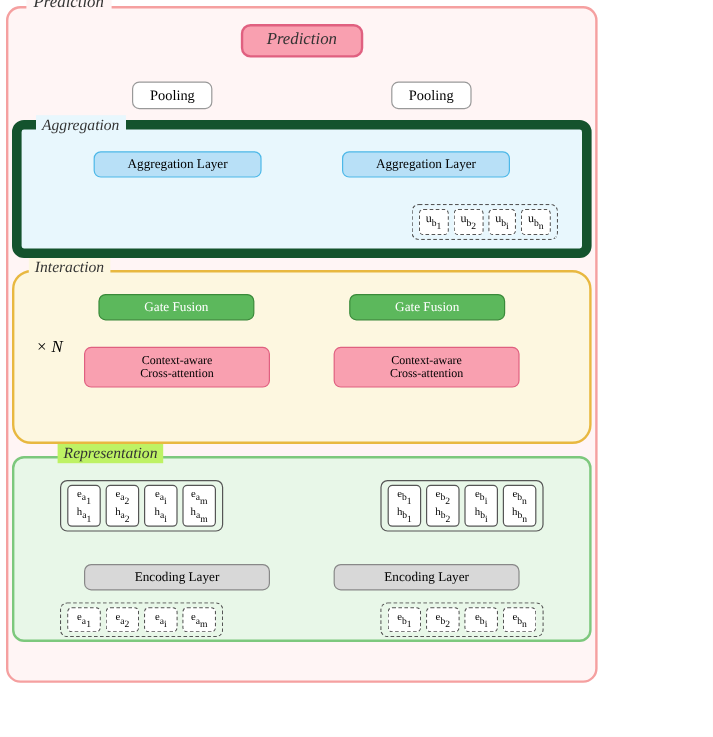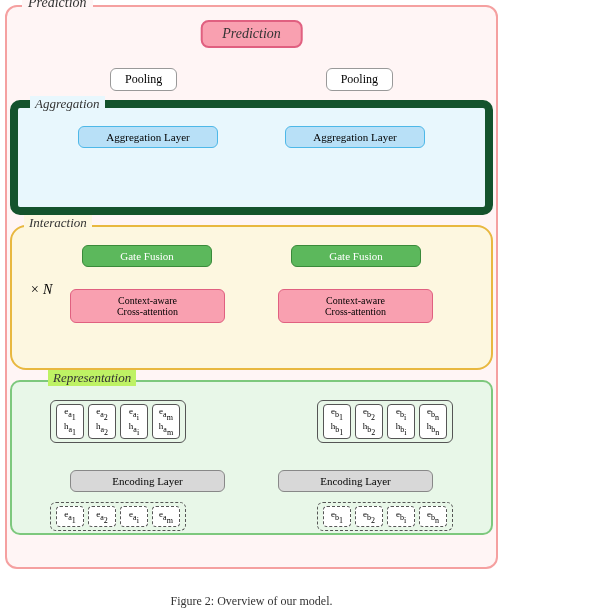--- a/index.html
+++ b/index.html
@@ -412,20 +412,28 @@
   <div class="pooling-right">Pooling</div>
 
   <div class="aggregation-outer">
     <span class="aggregation-label">Aggregation</span>
 
     <div class="agg-layer-left">Aggregation Layer</div>
 
     <div class="agg-layer-right">Aggregation Layer</div>
 
 
+    <div style="position:absolute; top:62px; right:20px; display:flex; gap:4px;">
+      <div class="bold-bracket">
+        <div class="u-box">u<sub>b<sub>1</sub></sub></div>
+        <div class="u-box">u<sub>b<sub>2</sub></sub></div>
+        <div class="u-box">u<sub>b<sub>i</sub></sub></div>
+        <div class="u-box">u<sub>b<sub>n</sub></sub></div>
+      </div>
+    </div>
 
   </div>
 
   <div class="interaction-outer">
     <span class="interaction-label">Interaction</span>
 
     <span style="position:absolute; top:55px; left:18px; font-size:14px; font-style:italic;">× N</span>
 
     <div class="gate-fusion-left">Gate Fusion</div>
 
@@ -503,15 +511,14 @@
       <div class="bold-bracket">
         <div class="e-box">e<sub>b<sub>1</sub></sub></div>
         <div class="e-box">e<sub>b<sub>2</sub></sub></div>
         <div class="e-box">e<sub>b<sub>i</sub></sub></div>
         <div class="e-box">e<sub>b<sub>n</sub></sub></div>
       </div>
     </div>
 
   </div>
 
-  <div class="caption">Figure 2: Overview of our model.</div>
 
 </div>
 
 </body></html>

